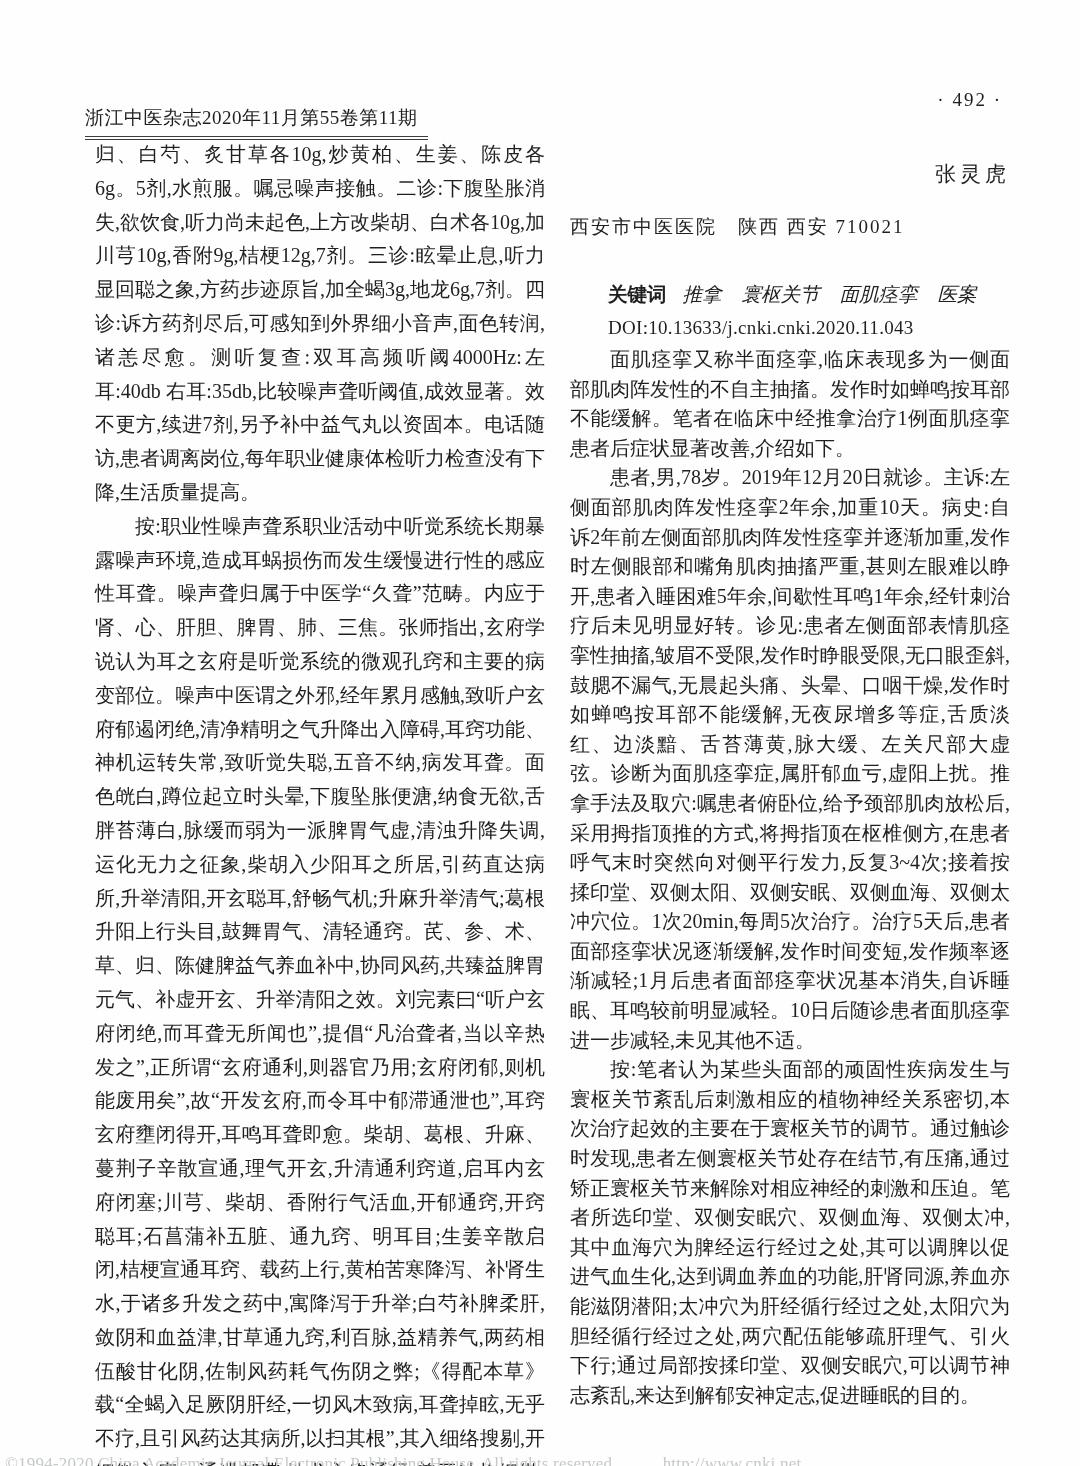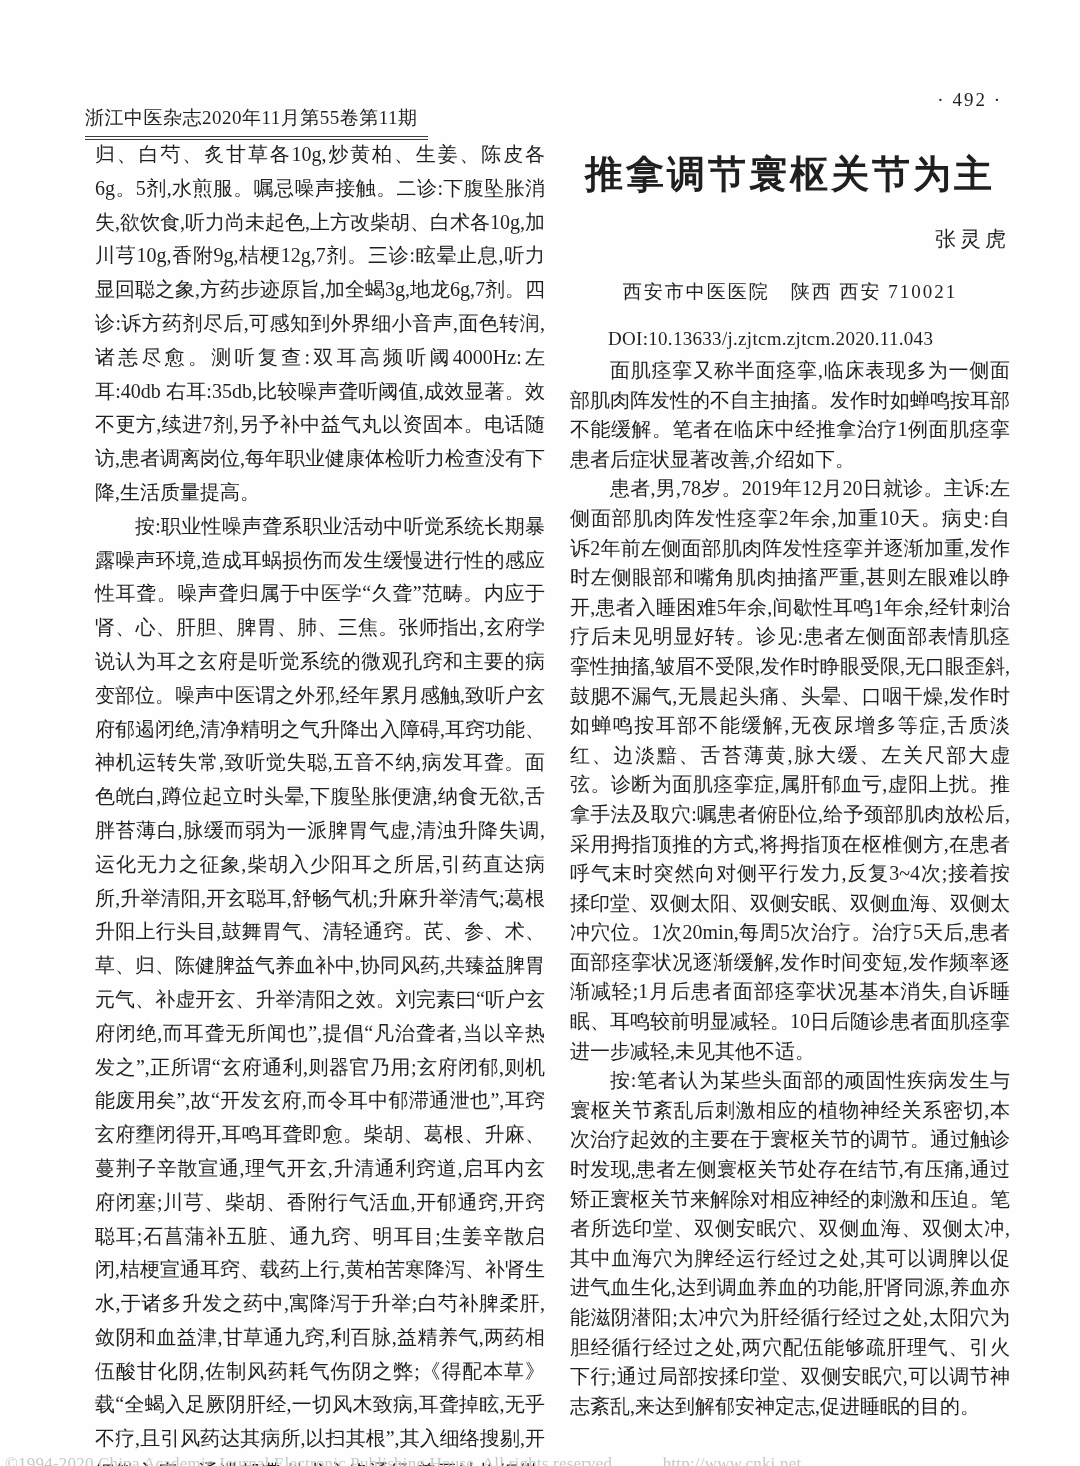--- a/index.html
+++ b/index.html
@@ -62,24 +62,24 @@
   .article-title span { display: block; }
   .author-name {
     text-align: right;
     font-family: "Liberation Sans", "DejaVu Sans", sans-serif;
     font-weight: 400;
     font-size: 21px;
     letter-spacing: 4px;
     margin-bottom: 26px;
   }
   .author-affiliation {
-    text-align: center;
+    text-align: left;
     font-size: 19px;
     letter-spacing: 2px;
-    margin-bottom: 20px;
+    margin-bottom: 40px;
   }
   .keywords-line {
     padding-left: 38px;
     font-size: 19.5px;
     line-height: 28px;
     margin-bottom: 5px;
   }
   .keywords-label {
     font-family: "Liberation Sans", "DejaVu Sans", sans-serif;
     font-weight: 700;
@@ -120,29 +120,31 @@
   <div class="columns">
 
     <div class="col left-col">
       <p>归、白芍、炙甘草各10g,炒黄柏、生姜、陈皮各6g。5剂,水煎服。嘱忌噪声接触。二诊:下腹坠胀消失,欲饮食,听力尚未起色,上方改柴胡、白术各10g,加川芎10g,香附9g,桔梗12g,7剂。三诊:眩晕止息,听力显回聪之象,方药步迹原旨,加全蝎3g,地龙6g,7剂。四诊:诉方药剂尽后,可感知到外界细小音声,面色转润,诸恙尽愈。测听复查:双耳高频听阈4000Hz:左耳:40db 右耳:35db,比较噪声聋听阈值,成效显著。效不更方,续进7剂,另予补中益气丸以资固本。电话随访,患者调离岗位,每年职业健康体检听力检查没有下降,生活质量提高。</p>
       <p class="indent">按:职业性噪声聋系职业活动中听觉系统长期暴露噪声环境,造成耳蜗损伤而发生缓慢进行性的感应性耳聋。噪声聋归属于中医学“久聋”范畴。内应于肾、心、肝胆、脾胃、肺、三焦。张师指出,玄府学说认为耳之玄府是听觉系统的微观孔窍和主要的病变部位。噪声中医谓之外邪,经年累月感触,致听户玄府郁遏闭绝,清净精明之气升降出入障碍,耳窍功能、神机运转失常,致听觉失聪,五音不纳,病发耳聋。面色㿠白,蹲位起立时头晕,下腹坠胀便溏,纳食无欲,舌胖苔薄白,脉缓而弱为一派脾胃气虚,清浊升降失调,运化无力之征象,柴胡入少阳耳之所居,引药直达病所,升举清阳,开玄聪耳,舒畅气机;升麻升举清气;葛根升阳上行头目,鼓舞胃气、清轻通窍。芪、参、术、草、归、陈健脾益气养血补中,协同风药,共臻益脾胃元气、补虚开玄、升举清阳之效。刘完素曰“听户玄府闭绝,而耳聋无所闻也”,提倡“凡治聋者,当以辛热发之”,正所谓“玄府通利,则器官乃用;玄府闭郁,则机能废用矣”,故“开发玄府,而令耳中郁滞通泄也”,耳窍玄府壅闭得开,耳鸣耳聋即愈。柴胡、葛根、升麻、蔓荆子辛散宣通,理气开玄,升清通利窍道,启耳内玄府闭塞;川芎、柴胡、香附行气活血,开郁通窍,开窍聪耳;石菖蒲补五脏、通九窍、明耳目;生姜辛散启闭,桔梗宣通耳窍、载药上行,黄柏苦寒降泻、补肾生水,于诸多升发之药中,寓降泻于升举;白芍补脾柔肝,敛阴和血益津,甘草通九窍,利百脉,益精养气,两药相伍酸甘化阴,佐制风药耗气伤阴之弊;《得配本草》载“全蝎入足厥阴肝经,一切风木致病,耳聋掉眩,无乎不疗,且引风药达其病所,以扫其根”,其入细络搜剔,开细微玄府、通泄郁滞;地龙入络通经,善开结构细微,深藏内闭之玄府。全方切入耳窍玄府壅闭之机理,开宣听户玄府,升清降浊,启聪利窍,畅通耳脉经气,使精血上营,荣养耳窍玄府,神机运转如常,则噪声聋自止矣。</p>
 
     </div>
 
     <div class="col right-col">
       <h1 class="article-title">
-        <span>推拿调节寰枢关节为主</span>
       </h1>
 
       <div class="author-name">张灵虎</div>
 
       <div class="author-affiliation">西安市中医医院　陕西 西安 710021</div>
 
+      <div class="keywords-line">
+        <span class="keywords-label">关键词</span><span class="keyword-item">推拿</span><span class="keyword-item">寰枢关节</span><span class="keyword-item">面肌痉挛</span><span class="keyword-item">医案</span>
+      </div>
 
-      <div class="doi-line">DOI:10.13633/j.zjtcm.zjtcm.2020.11.043</div>
+      <div class="doi-line">DOI:10.13633/j.cnki.cnki.2020.11.043</div>
 
       <p class="indent">面肌痉挛又称半面痉挛,临床表现多为一侧面部肌肉阵发性的不自主抽搐。发作时如蝉鸣按耳部不能缓解。笔者在临床中经推拿治疗1例面肌痉挛患者后症状显著改善,介绍如下。</p>
       <p class="indent">患者,男,78岁。2019年12月20日就诊。主诉:左侧面部肌肉阵发性痉挛2年余,加重10天。病史:自诉2年前左侧面部肌肉阵发性痉挛并逐渐加重,发作时左侧眼部和嘴角肌肉抽搐严重,甚则左眼难以睁开,患者入睡困难5年余,间歇性耳鸣1年余,经针刺治疗后未见明显好转。诊见:患者左侧面部表情肌痉挛性抽搐,皱眉不受限,发作时睁眼受限,无口眼歪斜,鼓腮不漏气,无晨起头痛、头晕、口咽干燥,发作时如蝉鸣按耳部不能缓解,无夜尿增多等症,舌质淡红、边淡黯、舌苔薄黄,脉大缓、左关尺部大虚弦。诊断为面肌痉挛症,属肝郁血亏,虚阳上扰。推拿手法及取穴:嘱患者俯卧位,给予颈部肌肉放松后,采用拇指顶推的方式,将拇指顶在枢椎侧方,在患者呼气末时突然向对侧平行发力,反复3~4次;接着按揉印堂、双侧太阳、双侧安眠、双侧血海、双侧太冲穴位。1次20min,每周5次治疗。治疗5天后,患者面部痉挛状况逐渐缓解,发作时间变短,发作频率逐渐减轻;1月后患者面部痉挛状况基本消失,自诉睡眠、耳鸣较前明显减轻。10日后随诊患者面肌痉挛进一步减轻,未见其他不适。</p>
       <p class="indent">按:笔者认为某些头面部的顽固性疾病发生与寰枢关节紊乱后刺激相应的植物神经关系密切,本次治疗起效的主要在于寰枢关节的调节。通过触诊时发现,患者左侧寰枢关节处存在结节,有压痛,通过矫正寰枢关节来解除对相应神经的刺激和压迫。笔者所选印堂、双侧安眠穴、双侧血海、双侧太冲,其中血海穴为脾经运行经过之处,其可以调脾以促进气血生化,达到调血养血的功能,肝肾同源,养血亦能滋阴潜阳;太冲穴为肝经循行经过之处,太阳穴为胆经循行经过之处,两穴配伍能够疏肝理气、引火下行;通过局部按揉印堂、双侧安眠穴,可以调节神志紊乱,来达到解郁安神定志,促进睡眠的目的。</p>
 
     </div>
 
   </div>
 
   <div class="copyright-watermark">

